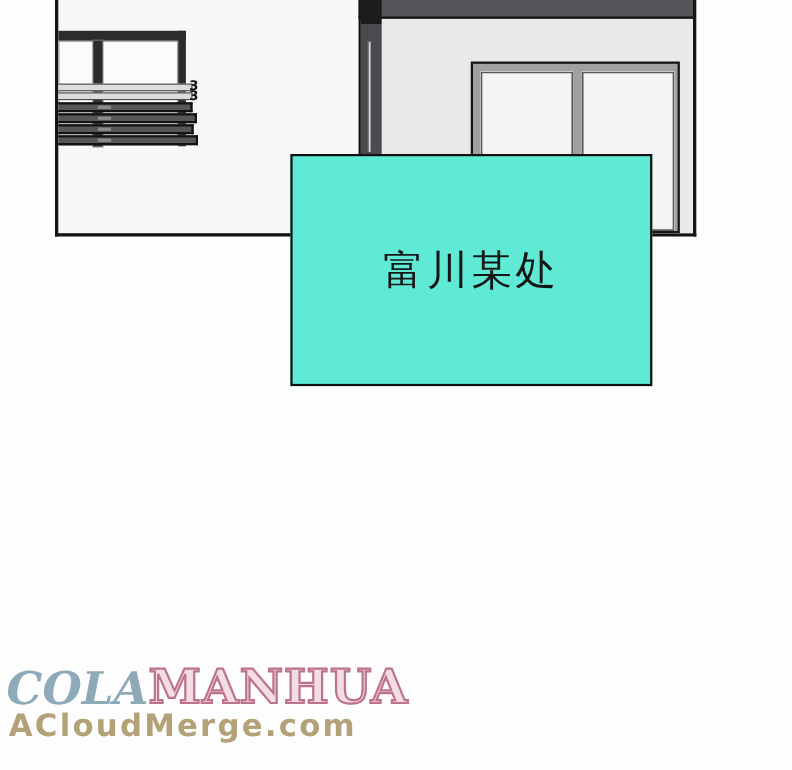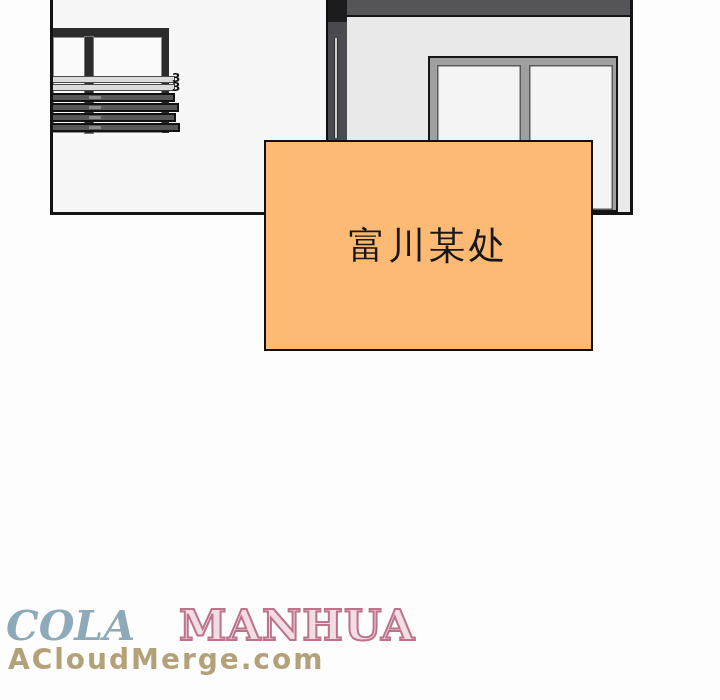--- a/index.html
+++ b/index.html
@@ -56,32 +56,31 @@
     background:#a0a0a0;border:2px solid #161616;box-sizing:border-box;
   }
   .door-pane{
     position:absolute;top:7px;bottom:0;width:84px;background:#f4f4f4;
     box-shadow:inset 0 0 0 1.5px #5a5a5a;
   }
   .door-pane.left{left:7px;} .door-pane.right{left:99px;}
   
   .caption{
     position:absolute;left:264px;top:140px;width:329px;height:211px;
-    background:#fdba74;border:2px solid #101010;box-sizing:border-box;z-index:5;
+    background:#5eead4;border:2px solid #101010;box-sizing:border-box;z-index:5;
     display:flex;align-items:center;justify-content:center;
   }
   .caption-text{
     font-size:37px;color:#161616;letter-spacing:3px;
     font-family:"Liberation Sans",sans-serif;
   }
   
   .wm1{
     position:absolute;left:6px;top:604px;display:flex;align-items:flex-end;z-index:6;
     white-space:nowrap;
-    gap:44px;
   }
   .wm1 .cola{
     font-family:"DejaVu Serif",serif;font-style:italic;font-weight:600;
     font-size:41px;line-height:1.05;
   }
   .wm1 .manhua{
     font-family:"DejaVu Serif",serif;font-weight:bold;
     font-size:43px;line-height:1.02;letter-spacing:1px;
     -webkit-text-stroke:2px #bd7389;
   }

